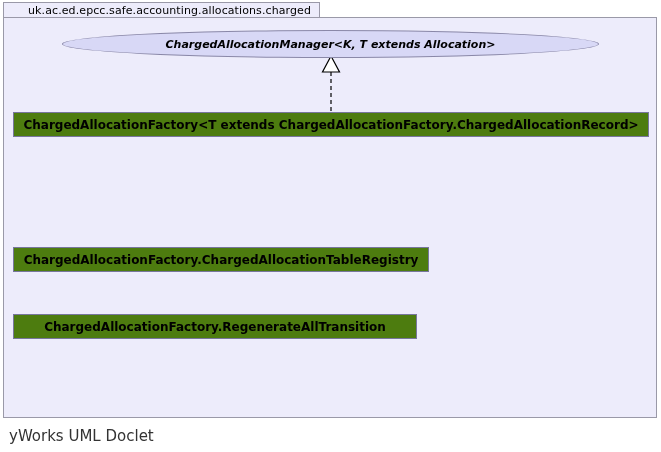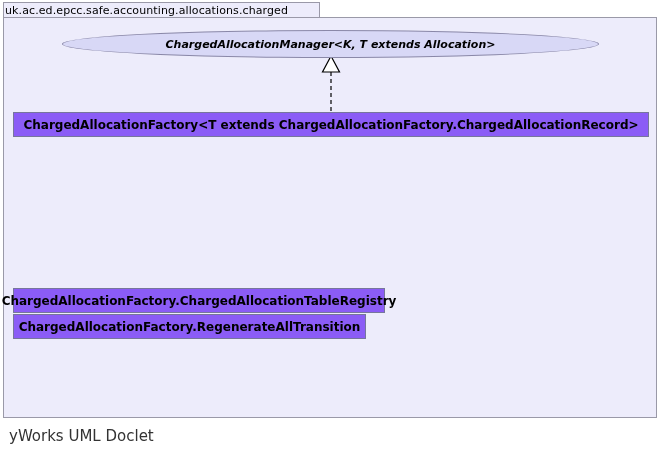--- a/index.html
+++ b/index.html
@@ -33,23 +33,24 @@
     background: #edecfb;
     border: 1px solid #9a99a8;
     box-sizing: border-box;
     display: flex;
     align-items: center;
     z-index: 4;
   }
   .package-tab-label {
     font-size: 11px;
     color: #000000;
-    padding-left: 1px;
+    padding-left: 16px;
     letter-spacing: 0.1px;
     white-space: nowrap;
+    margin-left: 8px;
   }
 
   
   .package-body {
     position: absolute;
     left: 3px;
     top: 17px;
     width: 654px;
     height: 401px;
     background: #edecfb;
@@ -101,21 +102,21 @@
     font-size: 11px;
     font-weight: bold;
     font-style: italic;
     color: #000000;
     white-space: nowrap;
   }
 
   
   .class-node {
     position: absolute;
-    background: #8b5cf6;
+    background: #4d7c0f;
     border: 1px solid #77769c;
     box-sizing: border-box;
     display: flex;
     align-items: center;
     justify-content: center;
     height: 25px;
     z-index: 3;
   }
   .class-label {
     font-size: 12px;
@@ -157,24 +158,24 @@
   <div class="interface-node">
     <div class="interface-ellipse"></div>
     <div class="interface-label">ChargedAllocationManager&lt;K, T extends Allocation&gt;</div>
   </div>
 
   <div class="class-node" style="left:13px; top:112px; width:636px;">
     <span class="class-label">ChargedAllocationFactory&lt;T extends ChargedAllocationFactory.ChargedAllocationRecord&gt;</span>
   </div>
 
 
-  <div class="class-node" style="left:13px; top:247px; width:372px;margin-top:41px;">
+  <div class="class-node" style="left:13px; top:247px; width:416px;">
     <span class="class-label">ChargedAllocationFactory.ChargedAllocationTableRegistry</span>
   </div>
 
-  <div class="class-node" style="left:13px; top:314px; width:353px;">
+  <div class="class-node" style="left:13px; top:314px; width:404px;">
     <span class="class-label">ChargedAllocationFactory.RegenerateAllTransition</span>
   </div>
 
 
   <div class="footer-label">yWorks UML Doclet</div>
 
 </div>
 
 </body></html>

